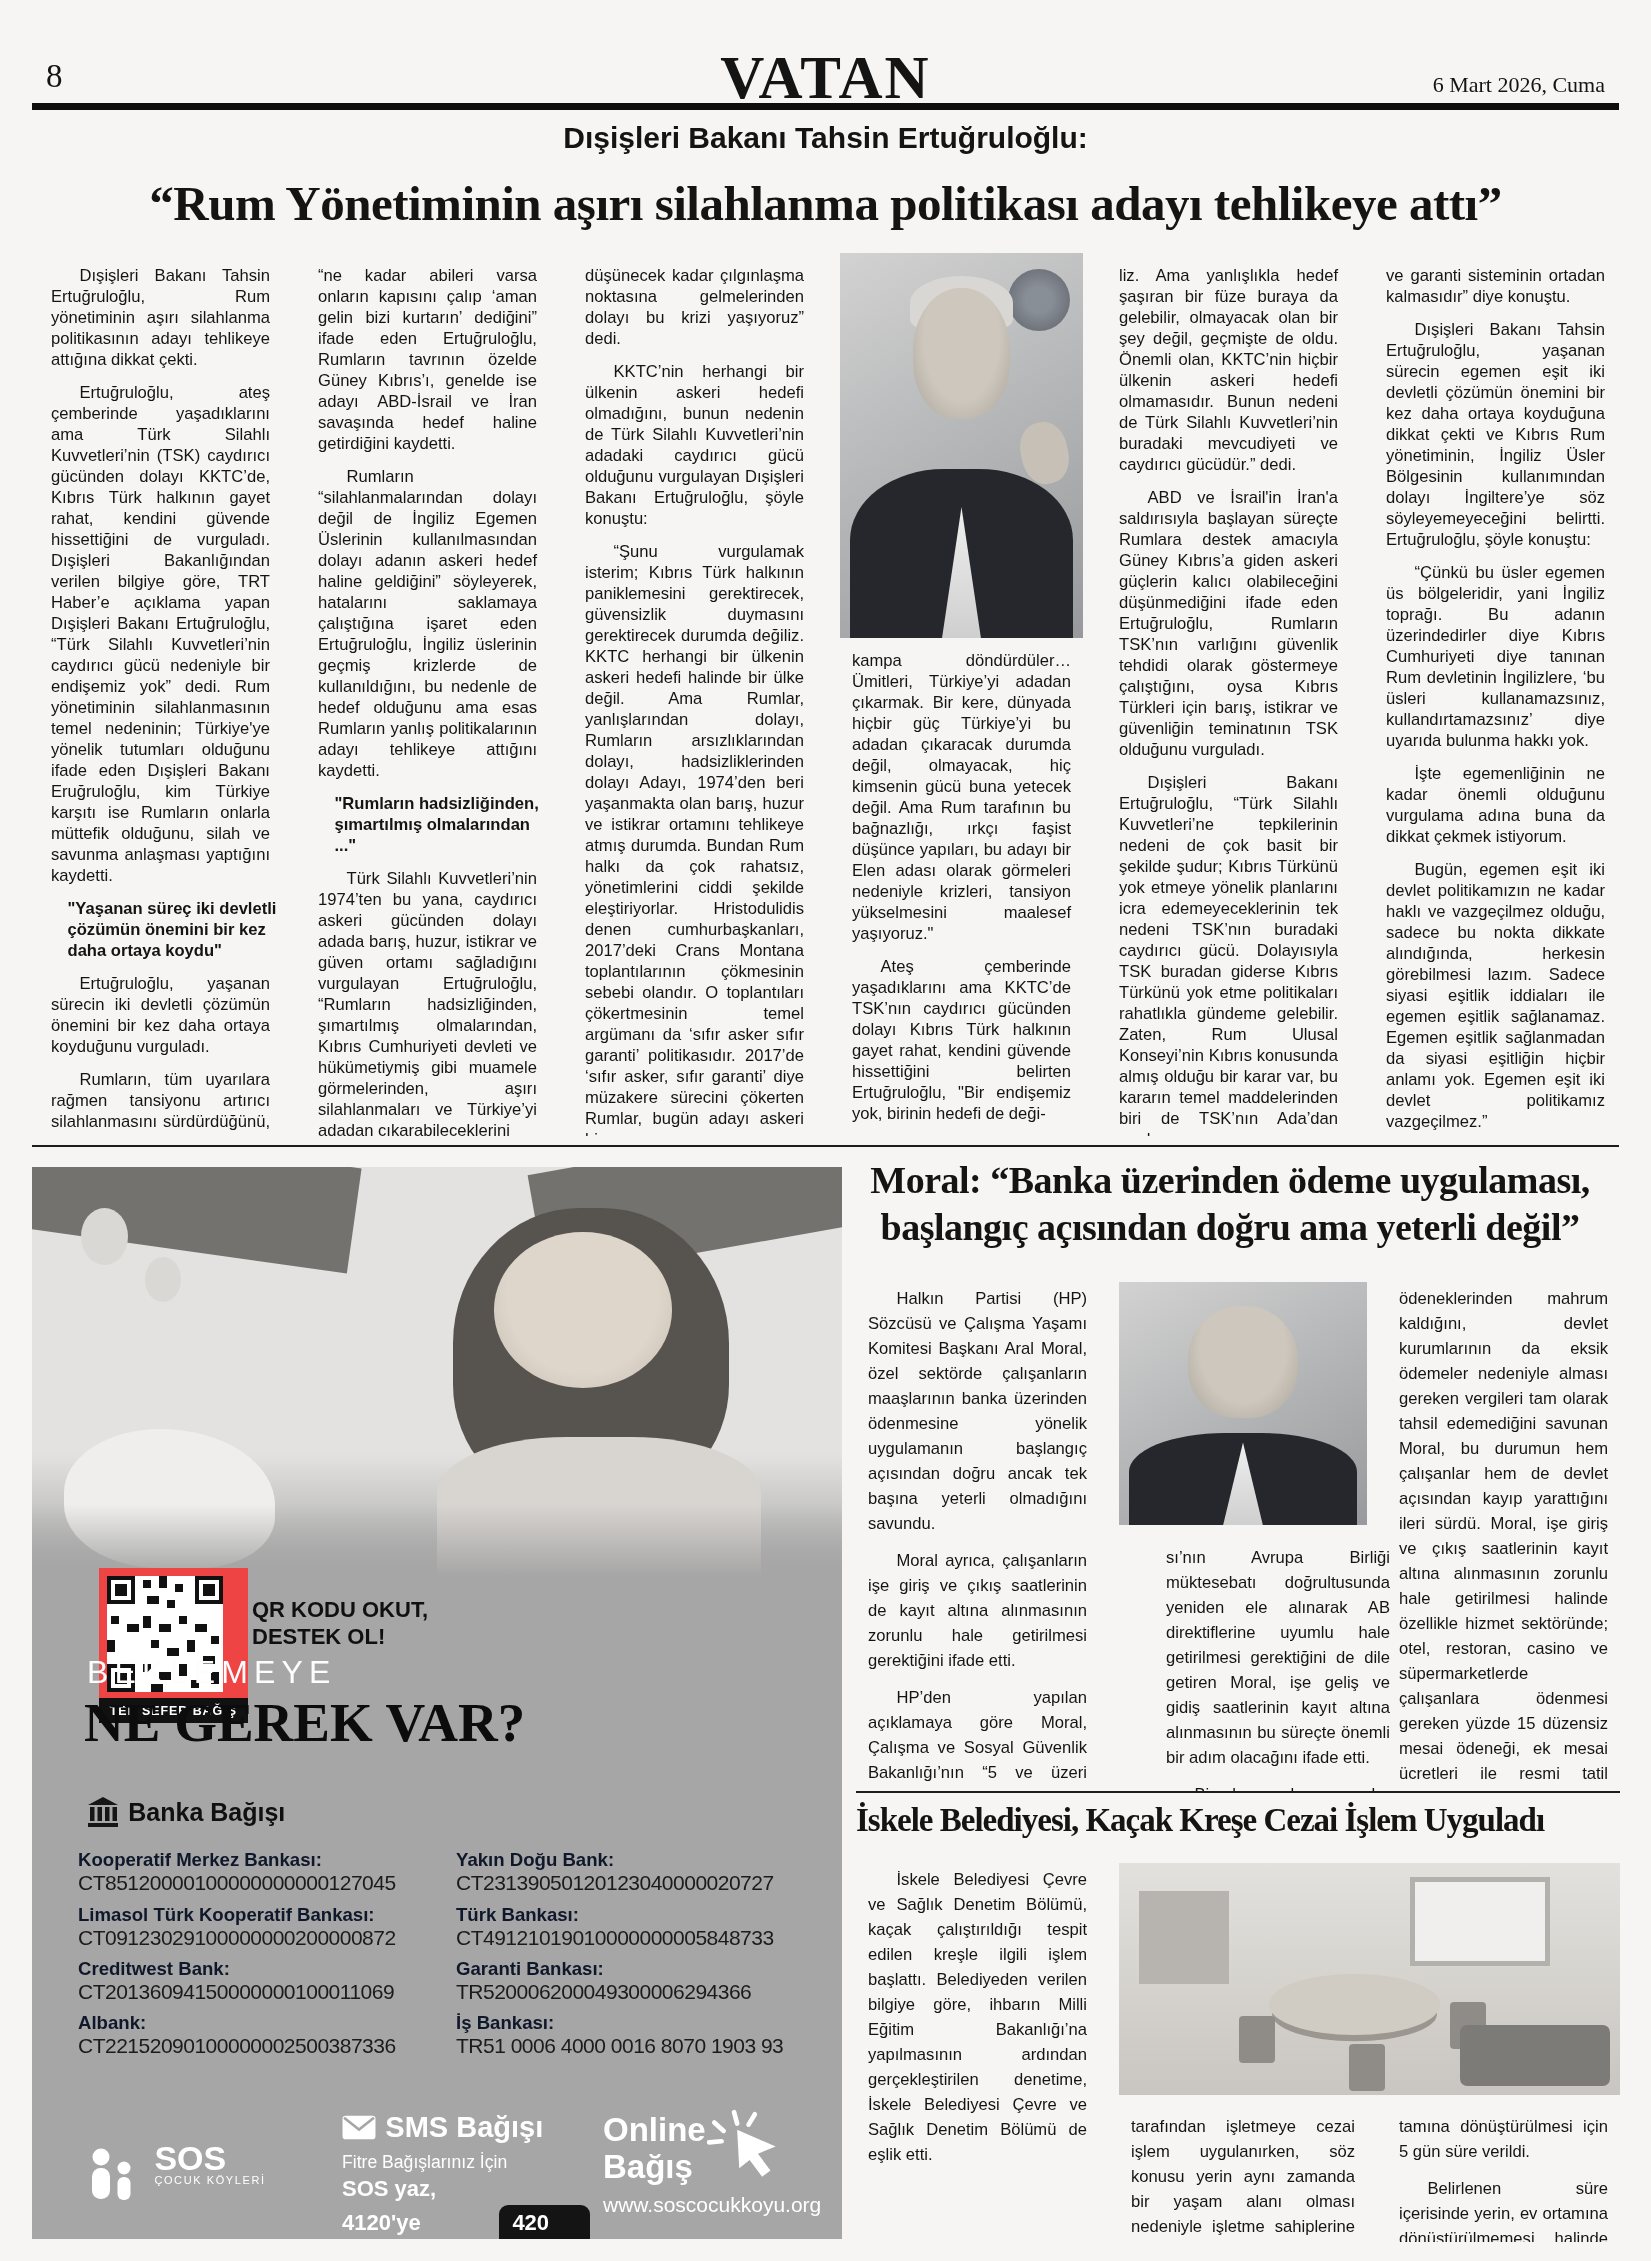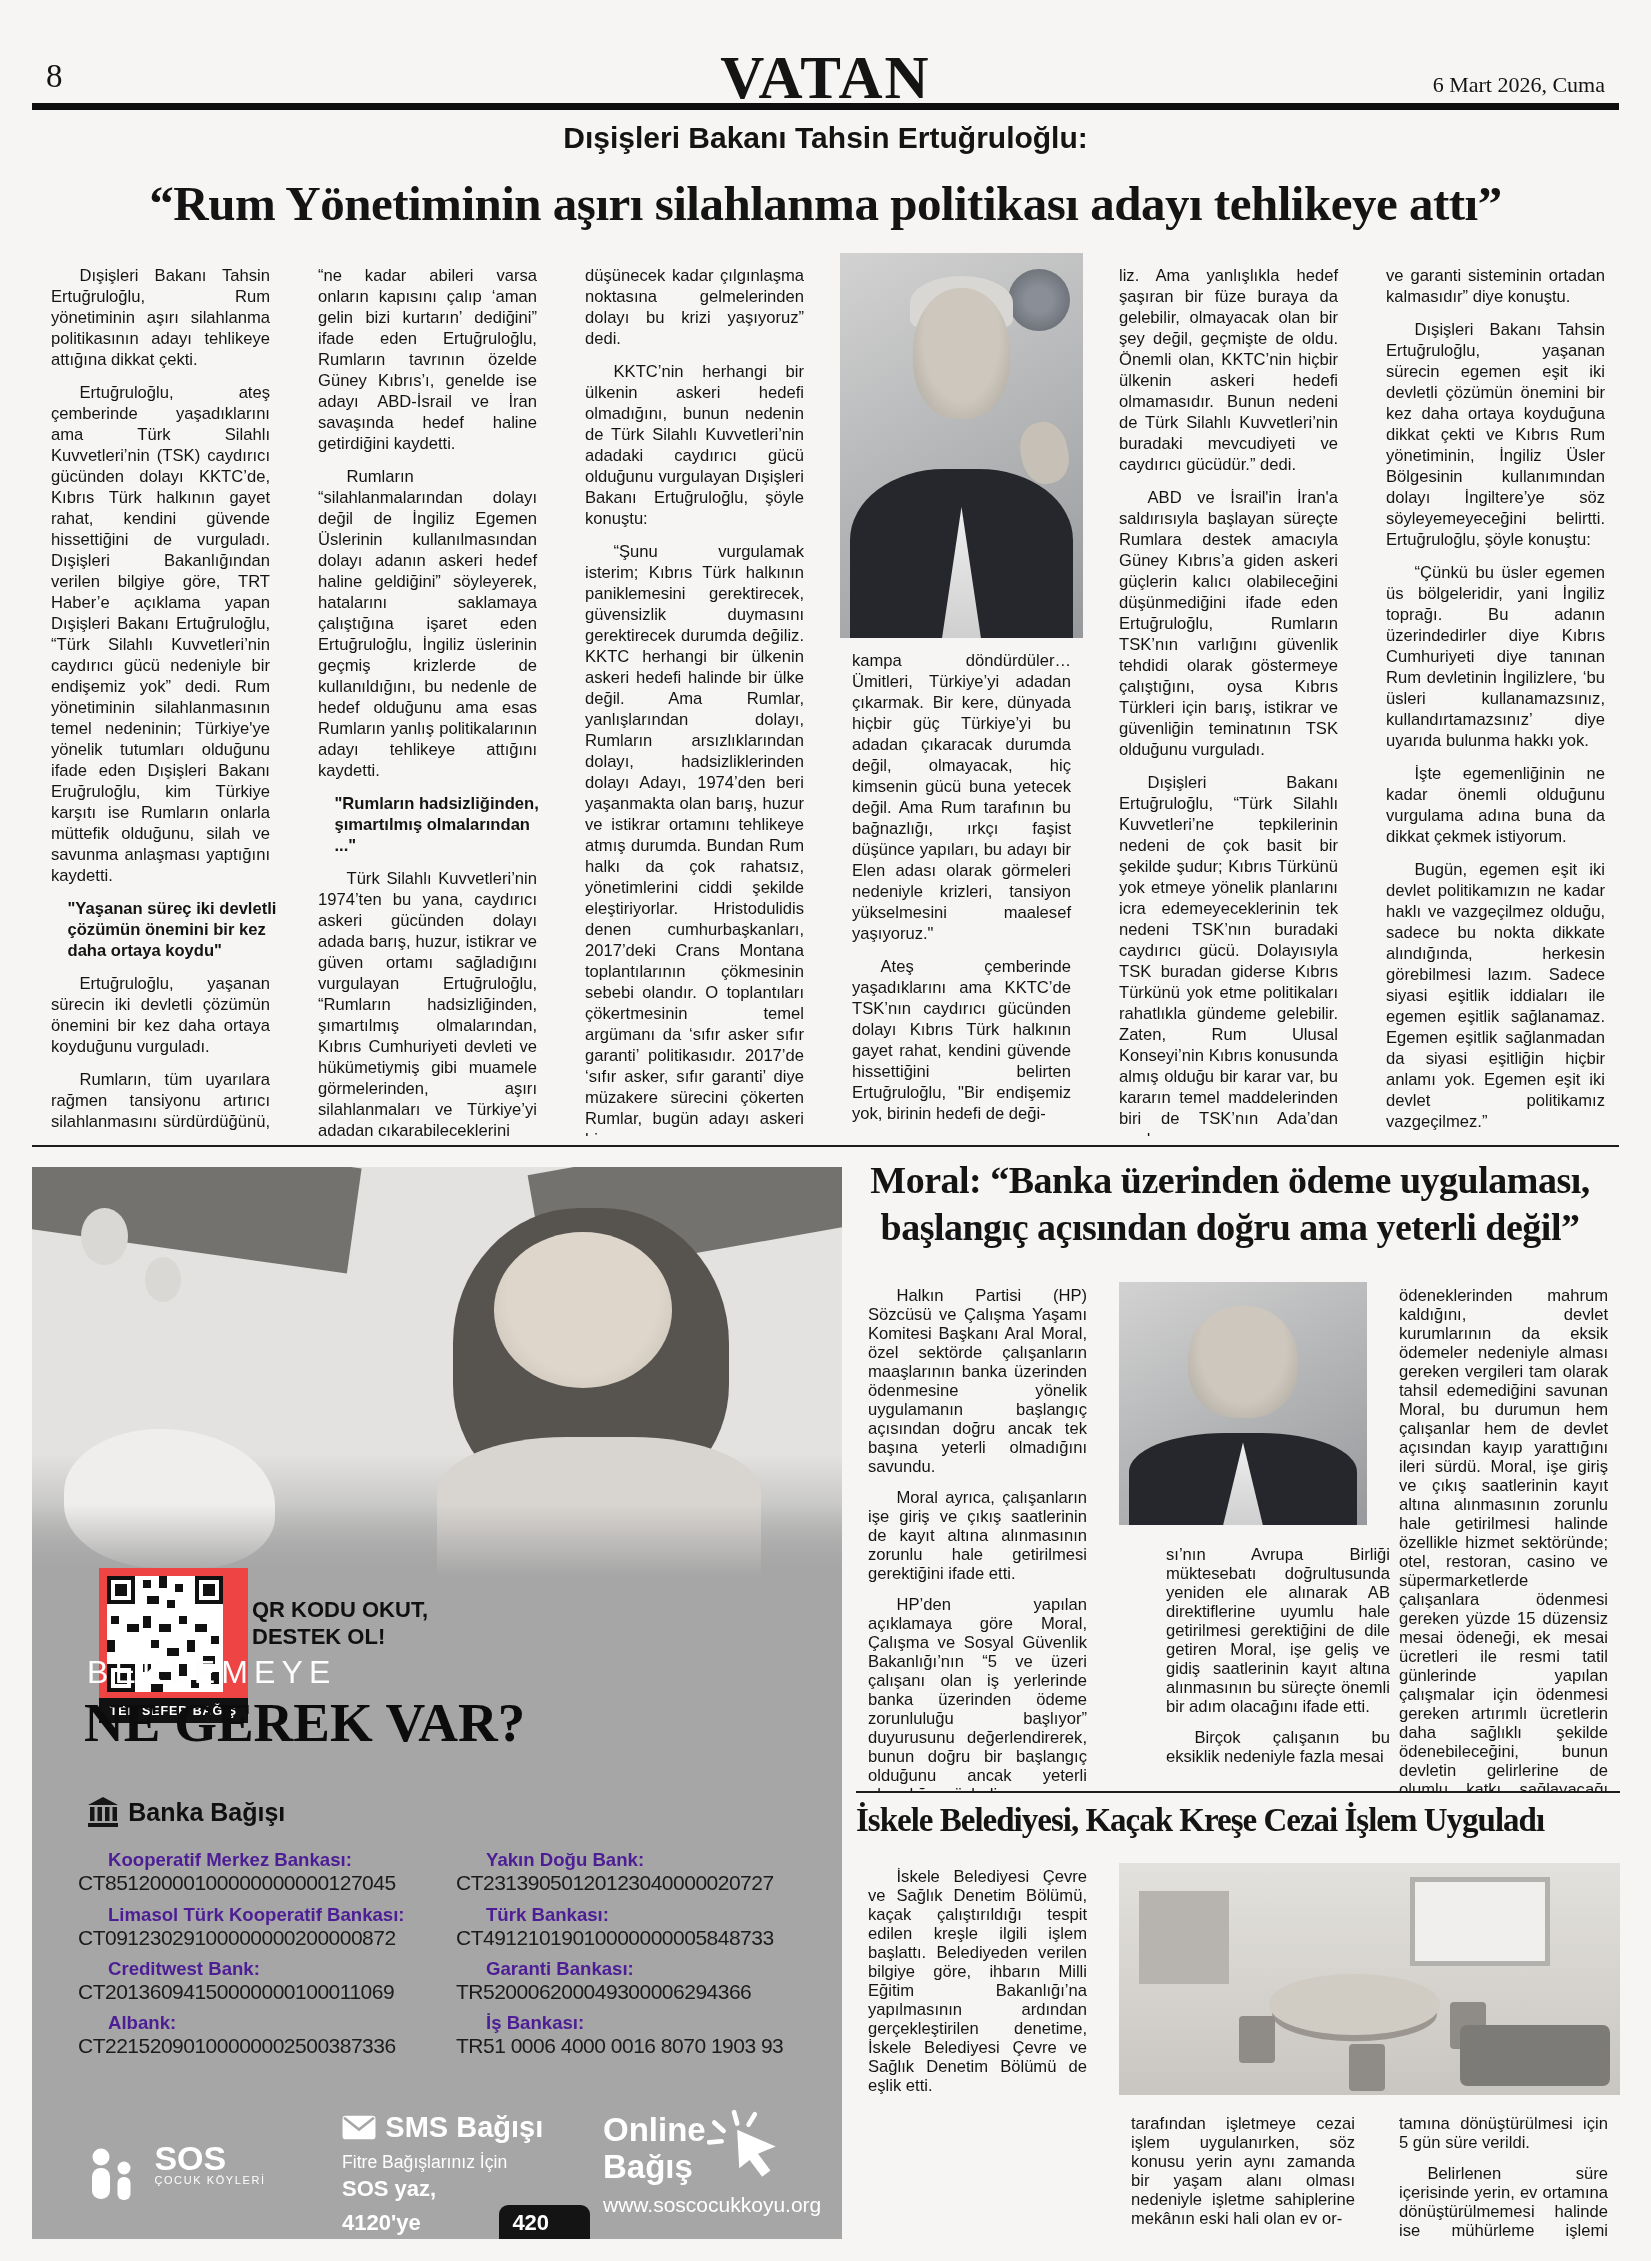--- a/index.html
+++ b/index.html
@@ -35,21 +35,21 @@
                    background:#25272c;border-radius:42% 42% 0 0;}
   .portrait .shirt{position:absolute;left:42%;bottom:0;width:16%;height:34%;
                    background:linear-gradient(#efefef,#cfcfcf);clip-path:polygon(50% 0,100% 100%,0 100%);}
   .minister .hand{position:absolute;right:6%;top:44%;width:47px;height:62px;
                   background:#c6c0b6;border-radius:45%;transform:rotate(-12deg);}
   .rule{position:absolute;height:1.6px;background:#1c1c1c;}
   .rule-mid{left:32px;width:1587px;top:1145px;}
   
   .moral-headline{position:absolute;left:840px;width:780px;top:1157px;margin:0;text-align:center;
                   font:bold 38px "Liberation Serif", serif;line-height:47px;letter-spacing:-0.5px;}
-  .bcol{font-size:16.6px;line-height:19px;}
+  .bcol{font-size:16.6px;line-height:25px;}
   .moral-a{left:856px;top:1274px;height:517px;}
   .moral-b{left:1154px;top:1533px;height:259px;width:248px;}
   .moral-c{left:1387px;top:1274px;height:517px;width:233px;}
   .moral-photo{position:absolute;left:1119px;top:1282px;width:248px;height:243px;}
   .moral-photo .head{left:28%;top:10%;width:44%;height:46%;}
   .moral-photo .torso{height:38%;}
   .rule-iskele{left:856px;width:764px;top:1791px;}
   
   .iskele-headline{position:absolute;left:856px;top:1802px;margin:0;
                    font:bold 33px "Liberation Serif", serif;letter-spacing:-1px;white-space:nowrap;}
@@ -89,21 +89,21 @@
             font-size:12.4px;font-weight:bold;letter-spacing:1px;padding:5.2px 0;}
   .qr-cta{position:absolute;left:220px;top:429px;font-weight:bold;font-size:22px;line-height:27px;color:#101010;}
   .ad-h-light{position:absolute;left:55px;top:487px;color:#fdfdfd;font-size:32px;letter-spacing:6.2px;}
   .ad-h-bold{position:absolute;left:52px;top:524px;font:bold 55px "Liberation Serif", serif;color:#0c0c0c;}
   .bank-row{position:absolute;left:55px;top:630px;display:flex;align-items:center;gap:9.3px;}
   .bank-row svg{width:32px;height:30px;}
   .bank-title{font-weight:bold;font-size:25px;color:#101010;}
   .banklist{position:absolute;top:674px;width:373px;}
   .banklist.left{left:46px;}
   .banklist.right{left:424px;}
-  .bank-name{font-weight:bold;font-size:18.6px;margin-top:8.3px;color:#4c1d95;margin-left:30px;}
+  .bank-name{font-weight:bold;font-size:18.6px;margin-top:8.3px;color:#0f172a;}
   .bank-acc{font-size:21px;letter-spacing:-0.5px;color:#1b1b1b;}
   .sos-logo{position:absolute;left:46px;top:975px;display:flex;gap:11.4px;color:#fff;}
   .sos-logo svg{width:65px;height:65px;}
   .sos-name{font-weight:bold;font-size:34px;line-height:32px;}
   .sos-sub{font-size:11px;letter-spacing:1.6px;}
   .sms{position:absolute;left:310px;top:944px;width:248px;color:#fff;}
   .sms-head{display:flex;align-items:center;gap:9.3px;}
   .sms-head svg{width:34px;height:25px;}
   .sms-title{font-weight:bold;font-size:29px;}
   .sms-l1{font-size:17.6px;margin-top:8.3px;}

